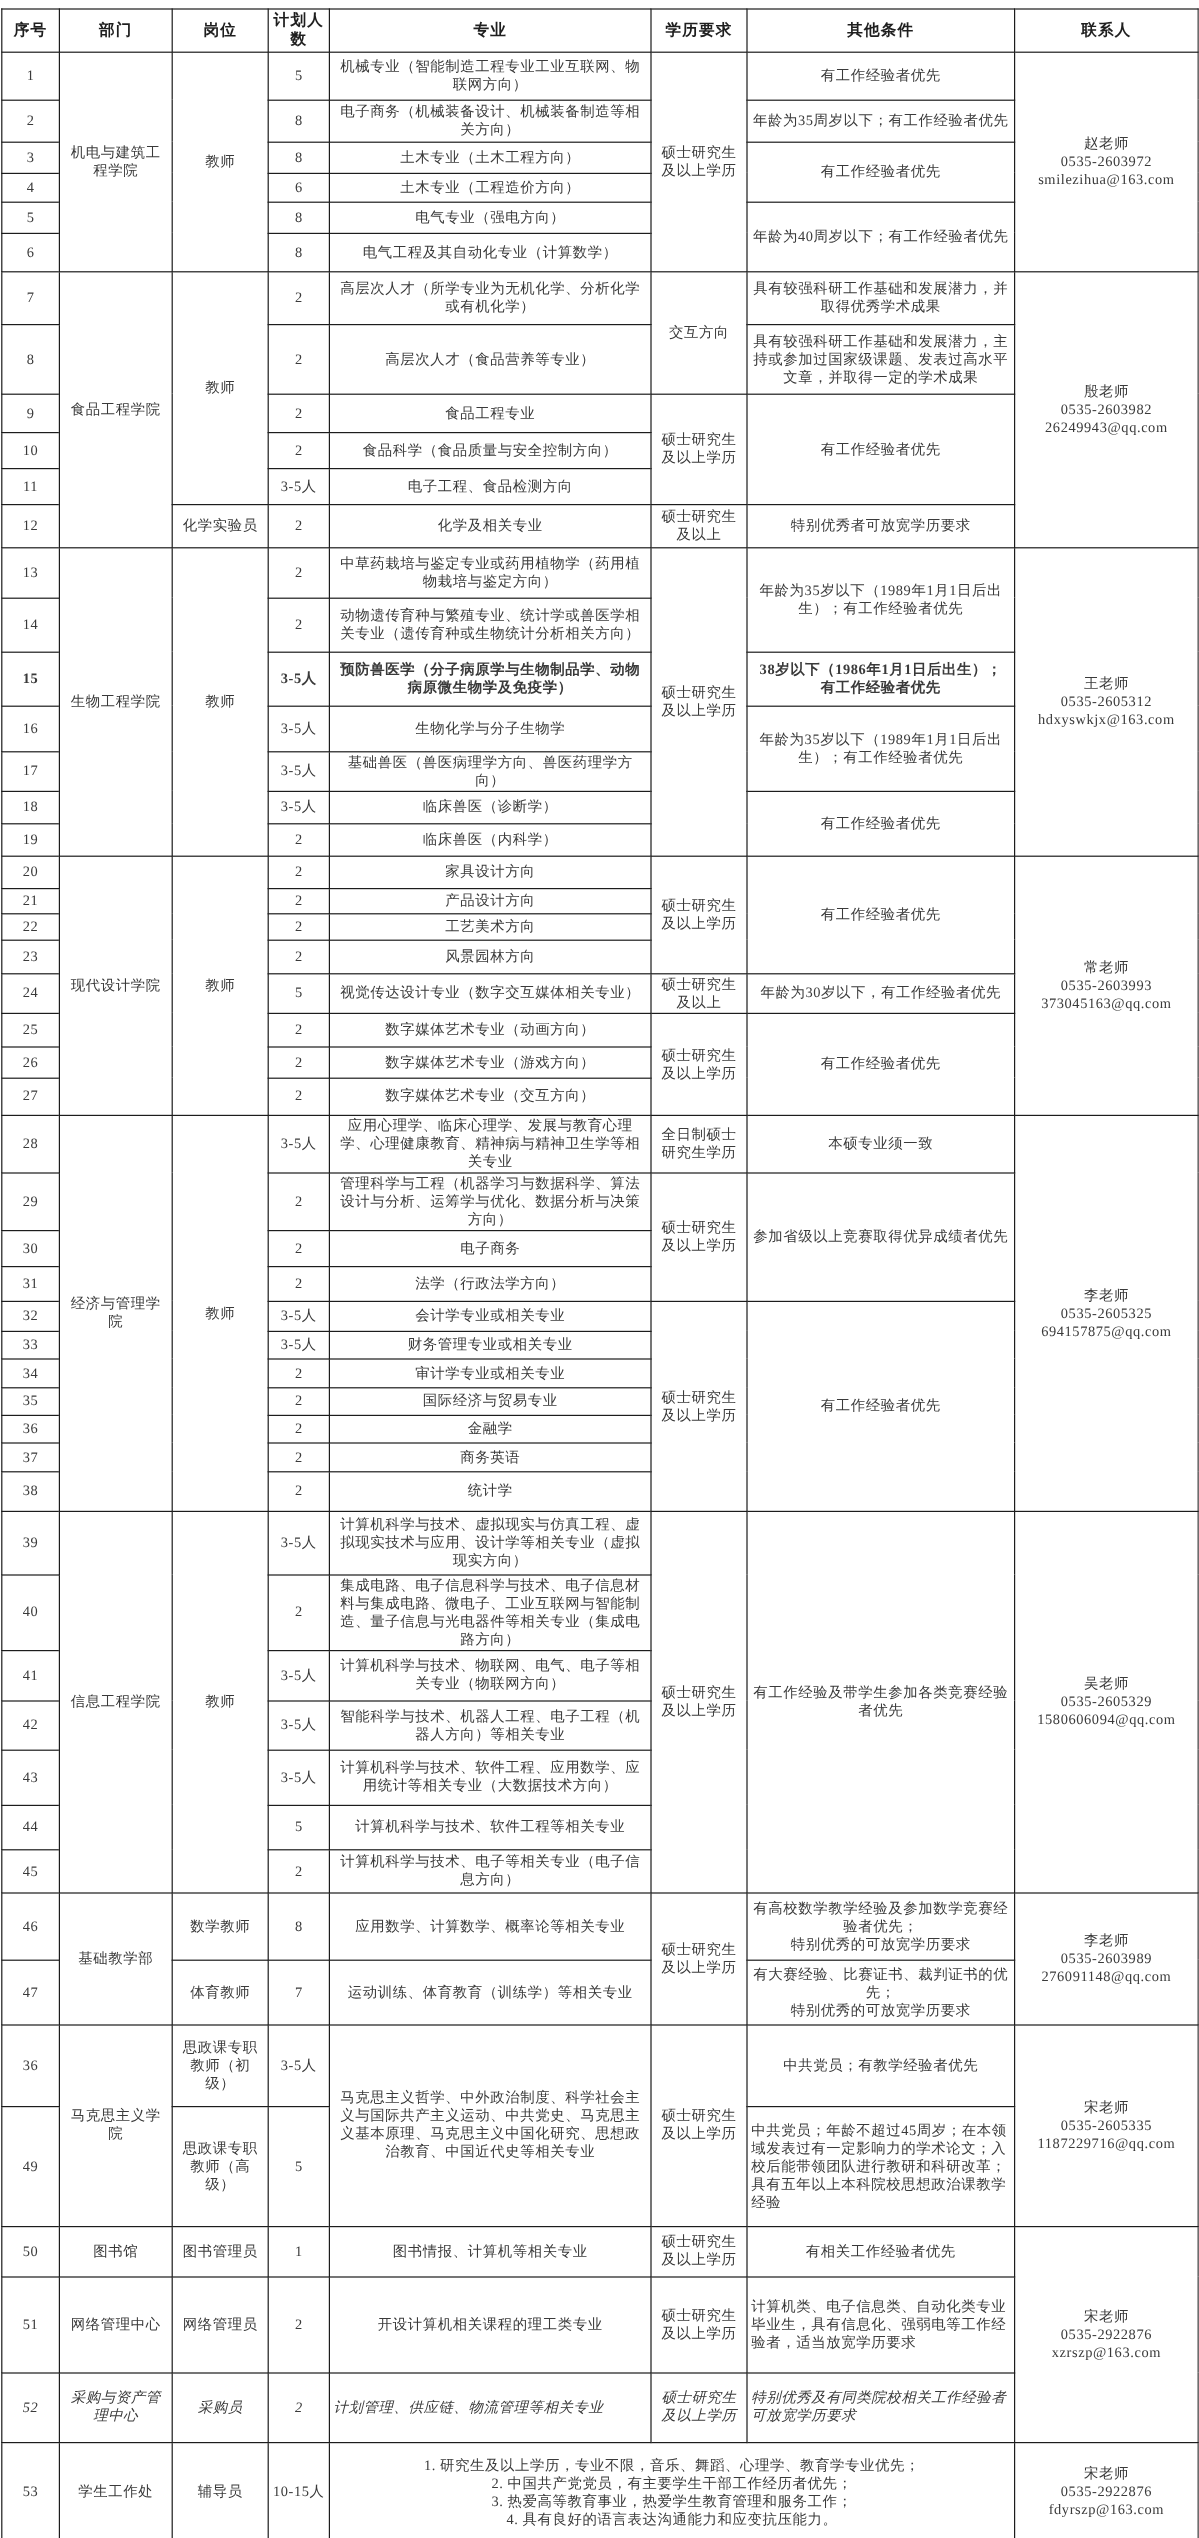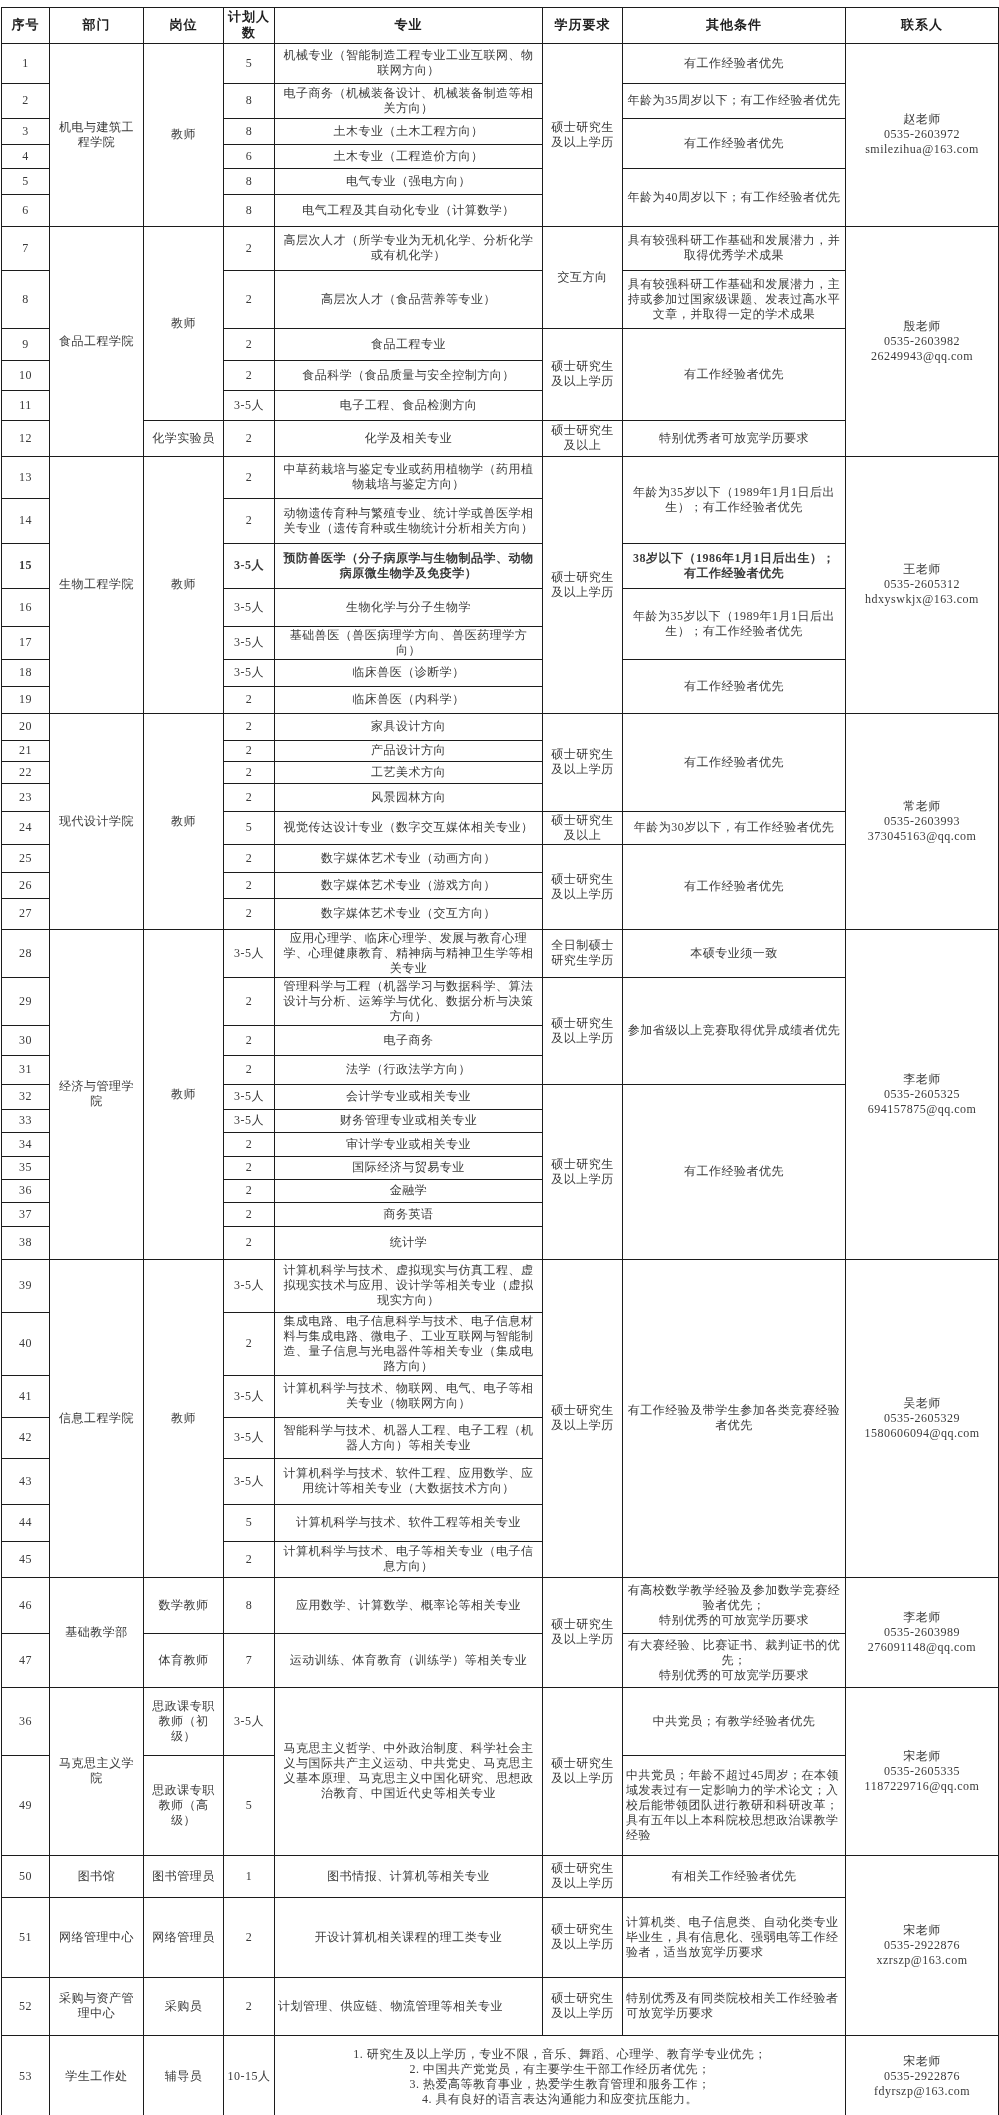--- a/index.html
+++ b/index.html
@@ -394,21 +394,21 @@
         </tr>
         <tr style="height: 80px;">
           <td>51</td>
           <td>网络管理中心</td>
           <td>网络管理员</td>
           <td>2</td>
           <td>开设计算机相关课程的理工类专业</td>
           <td>硕士研究生及以上学历</td>
           <td class="left">计算机类、电子信息类、自动化类专业毕业生，具有信息化、强弱电等工作经验者，适当放宽学历要求</td>
         </tr>
-        <tr style="height: 58px;">
+        <tr style="height: 58px; font-style: italic;">
           <td>52</td>
           <td>采购与资产管理中心</td>
           <td>采购员</td>
           <td>2</td>
           <td class="left">计划管理、供应链、物流管理等相关专业</td>
           <td>硕士研究生及以上学历</td>
           <td class="left">特别优秀及有同类院校相关工作经验者可放宽学历要求</td>
         </tr>
         <tr style="height: 83px;">
           <td>53</td>

